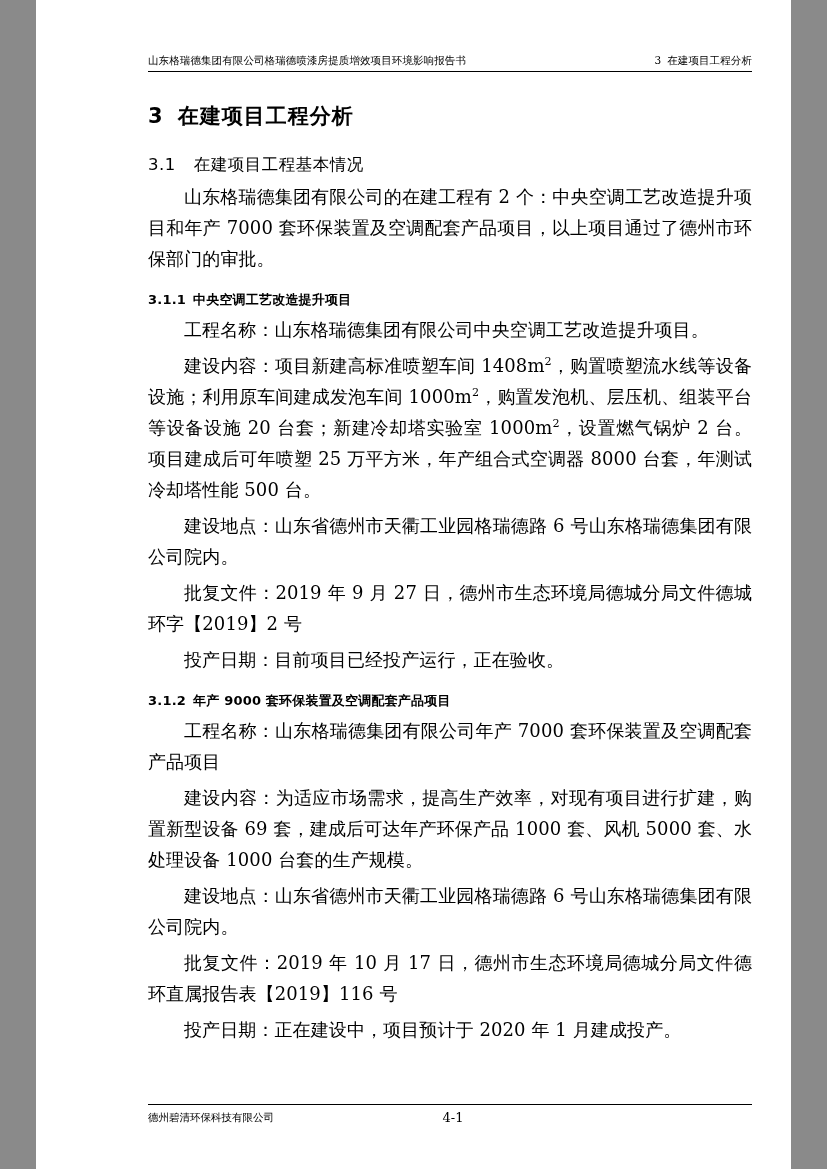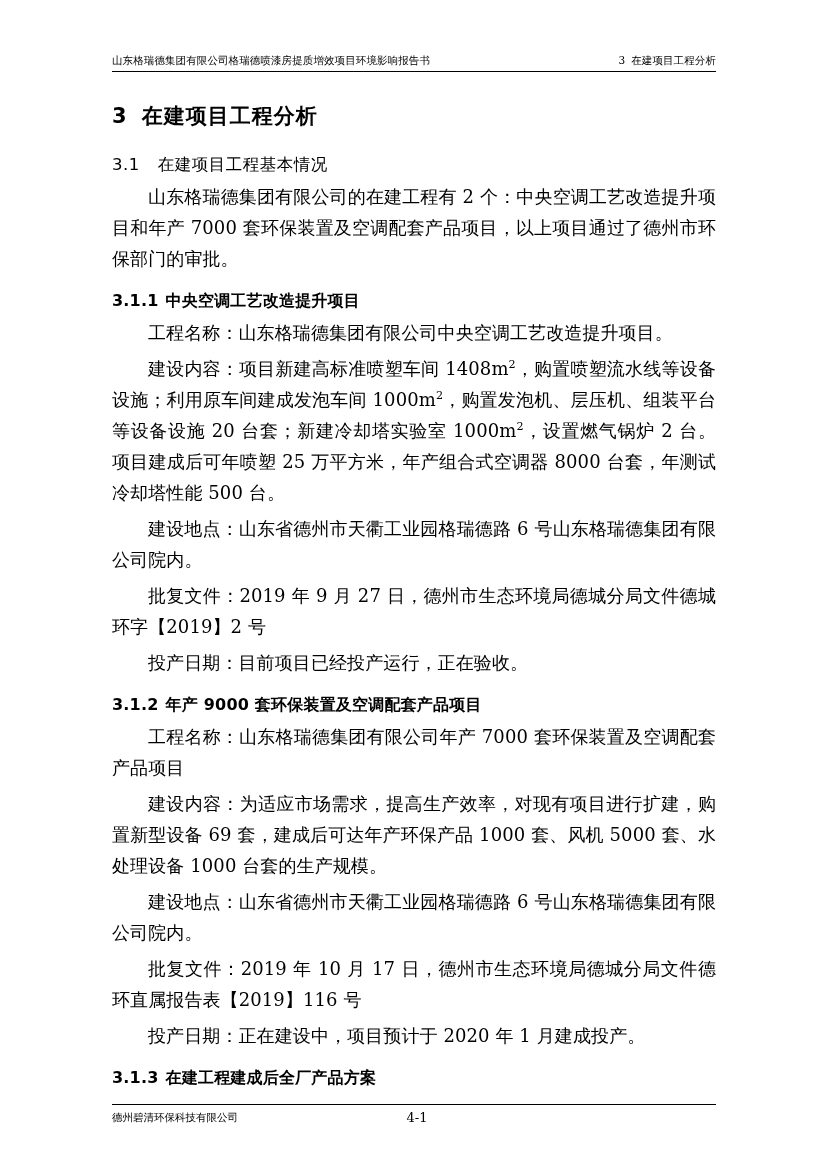--- a/index.html
+++ b/index.html
@@ -1,21 +1,21 @@
 <!DOCTYPE html>
 <html><head>
 <meta charset="utf-8">
 <style>
   html, body {
     margin: 0;
     padding: 0;
     background: #8a8a8a;
   }
   .page {
-    width: 827px;
+    width: 755px;
     height: 1169px;
     background: #ffffff;
     margin: 0 auto;
     position: relative;
     box-sizing: border-box;
     font-family: "DejaVu Serif", "Liberation Serif", serif;
     color: #000000;
     overflow: hidden;
   }
   .content {
@@ -53,21 +53,21 @@
     font-family: "DejaVu Sans", "Liberation Sans", sans-serif;
     font-size: 16.5px;
     font-weight: normal;
     margin: 24px 0 0 0;
     letter-spacing: .5px;
   }
   h2.h-sec .num { margin-right: 18px; }
 
   h3.h-sub {
     font-family: "DejaVu Sans", "Liberation Sans", sans-serif;
-    font-size: 16px;
+    font-size: 13px;
     font-weight: bold;
     margin: 17px 0 0 0;
     letter-spacing: .2px;
   }
   h3.h-sub .num { margin-right: 7px; }
 
   p.body {
     font-size: 18px;
     line-height: 31px;
     margin: 5px 0 0 0;
@@ -146,23 +146,20 @@
     <p class="body">工程名称：山东格瑞德集团有限公司年产 7000 套环保装置及空调配套产品项目</p>
 
     <p class="body">建设内容：为适应市场需求，提高生产效率，对现有项目进行扩建，购置新型设备 69 套，建成后可达年产环保产品 1000 套、风机 5000 套、水处理设备 1000 台套的生产规模。</p>
 
     <p class="body">建设地点：山东省德州市天衢工业园格瑞德路 6 号山东格瑞德集团有限公司院内。</p>
 
     <p class="body">批复文件：2019 年 10 月 17 日，德州市生态环境局德城分局文件德环直属报告表【2019】116 号</p>
 
     <p class="body">投产日期：正在建设中，项目预计于 2020 年 1 月建成投产。</p>
 
-    <h3 class="h-sub">
-      <span class="num">3.1.3</span><span>在建工程建成后全厂产品方案</span>
-    </h3>
 
 
   </div>
 
   <div class="footer">
     <span class="f-left">德州碧清环保科技有限公司</span>
     <span class="f-center">4-1</span>
   </div>
 
 </div>

